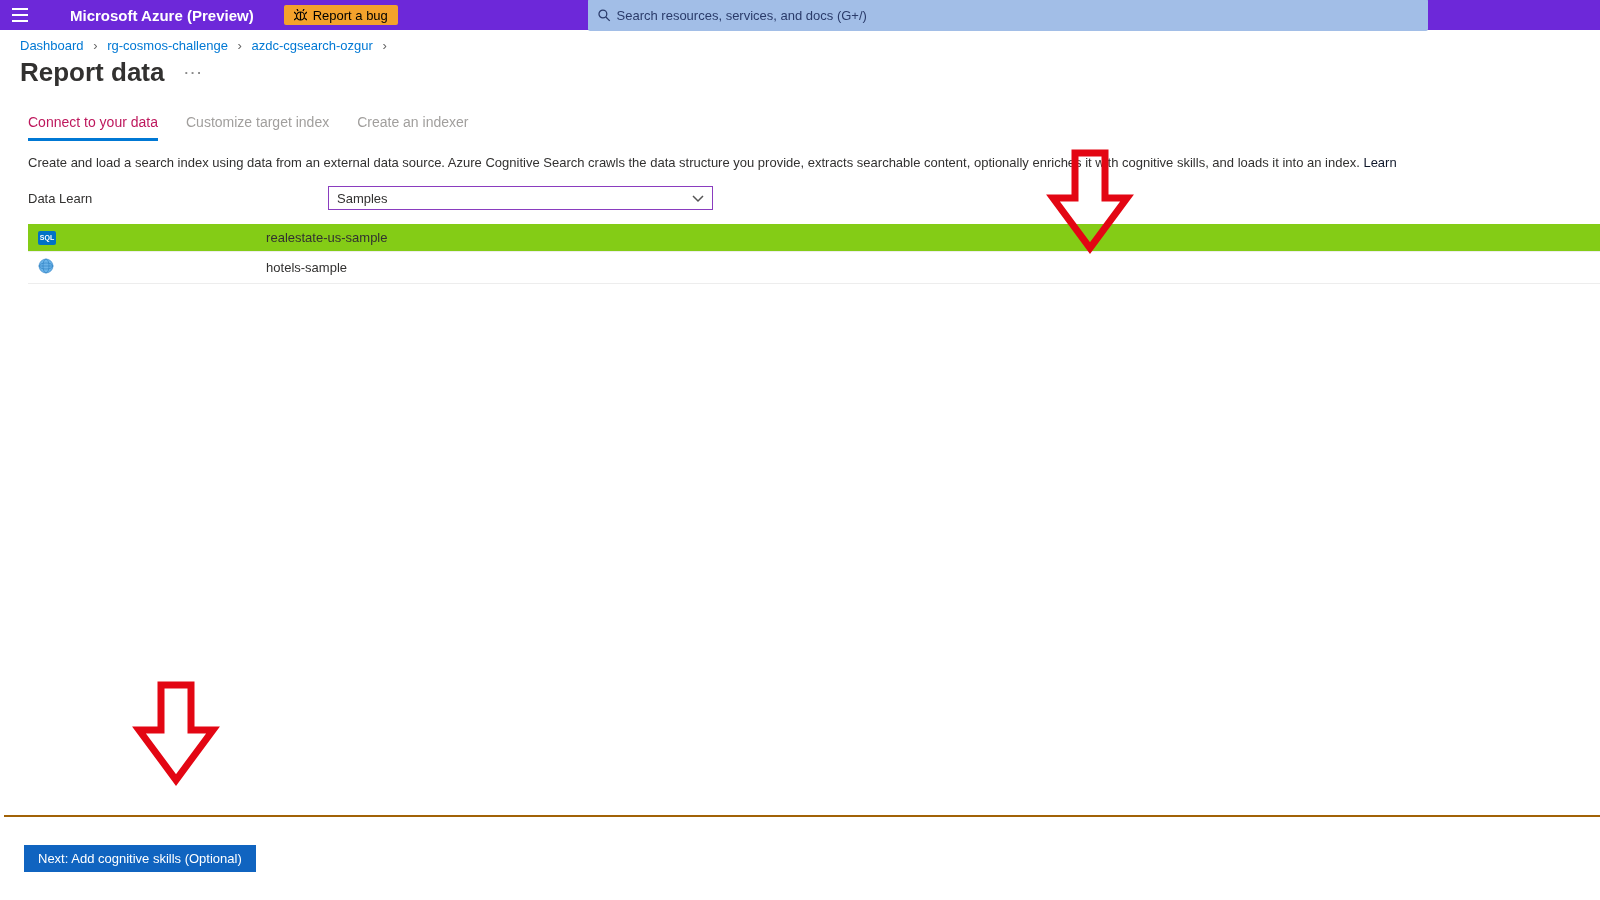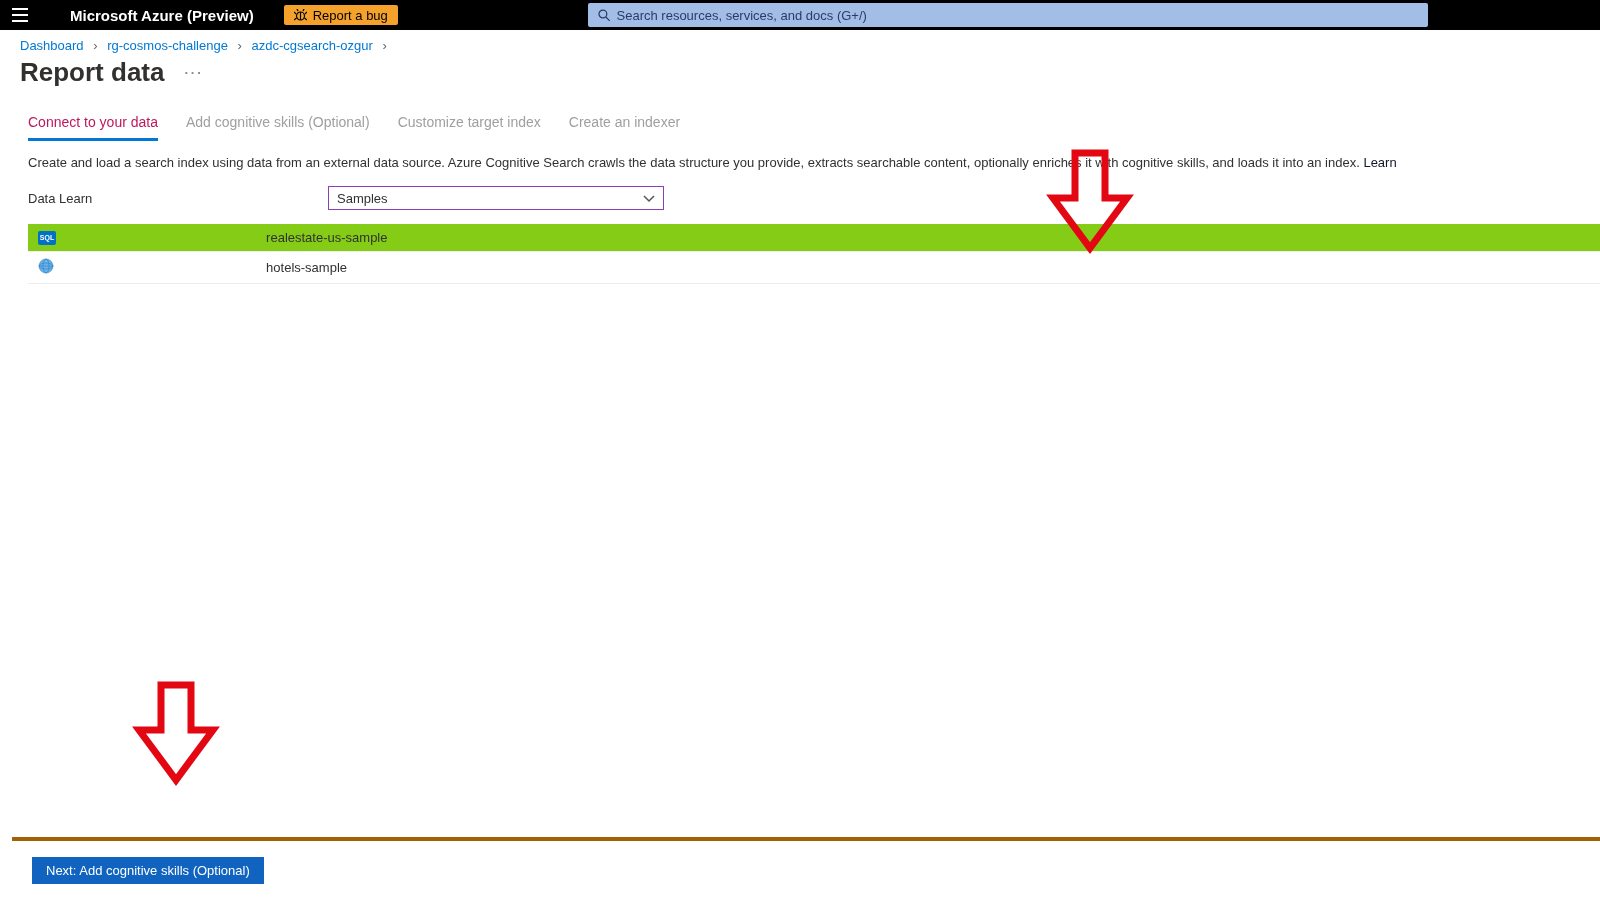--- a/index.html
+++ b/index.html
@@ -1,57 +1,57 @@
 <!DOCTYPE html>
 <html><head>
   <meta charset="utf-8">
   <style>
     * { box-sizing: border-box; margin: 0; padding: 0; }
     body { font-family: "Segoe UI", Arial, sans-serif; font-size: 13px; color: #323130; background: #fff; width: 1600px; height: 900px; overflow: hidden; position: relative; }
     
-    .topbar { height: 30px; background: #000000; display: flex; align-items: center; padding: 0; color: #fff; }
+    .topbar { height: 30px; background: #6d28d9; display: flex; align-items: center; padding: 0; color: #fff; }
     .hamburger { width: 40px; display:flex; justify-content:center; align-items:center; cursor:pointer; }
     .hamburger svg { stroke:#fff; }
     .brand { font-size: 15px; font-weight: 600; padding-left: 30px; padding-right: 30px; }
     .bugbtn { background:#f4a22c; color:#000; display:flex; align-items:center; height:20px; padding:0 10px; border-radius:2px; font-size:13px; cursor:pointer; }
     .bugbtn svg { margin-right:6px; }
     .searchwrap { margin-left: 190px; }
-    .searchbox { height:24px; width:840px; background:#a2bee7; border:none; border-radius:2px; display:flex; align-items:center; padding:8px 10px; color:#2a3b6a; }
+    .searchbox { height:24px; width:840px; background:#a2bee7; border:none; border-radius:2px; display:flex; align-items:center; padding:16px 10px; color:#2a3b6a; }
     .searchbox input { background:transparent; border:none; outline:none; font-size:13px; color:#2a3b6a; width:100%; margin-left:6px; }
     .searchbox input::placeholder { color:#2a3b6a; }
     
     .crumbs { padding: 8px 20px 4px 20px; font-size:13px; }
     .crumbs a { color:#0078d4; text-decoration:none; cursor:pointer; }
     .crumbs .sep { color:#666; padding:0 6px; }
     
     .titlerow { display:flex; align-items:center; padding: 0 20px 18px 20px; }
     .pagetitle { font-size: 26px; font-weight:600; }
     .more { margin-left:20px; color:#888; font-weight:bold; letter-spacing:2px; cursor:pointer; }
     
     .tabs { display:flex; padding: 0 0 0 28px; border-bottom: 0; }
     .tab { padding: 8px 0; margin-right: 28px; font-size:14px; color:#a19f9d; cursor:pointer; }
     .tab.active { color:#be185d; border-bottom: 3px solid #0078d4; font-weight:400; }
     
     .desc { padding: 14px 0 16px 28px; font-size:13px; color:#323130; white-space:nowrap; }
     .desc a { color:#0f172a; text-decoration:none; }
     
     .formrow { display:flex; align-items:center; padding: 0 28px 14px 28px; }
     .formlabel { width: 300px; font-size:13px; }
-    .select { width:336px; height:24px; border:1px solid #8a3dbf; display:flex; align-items:center; justify-content:space-between; padding:0 8px; font-size:13px; cursor:pointer; }
+    .select { width:385px; height:24px; border:1px solid #8a3dbf; display:flex; align-items:center; justify-content:space-between; padding:0 8px; font-size:13px; cursor:pointer; }
     .select .chev { color:#555; }
     
     .tbl { width: calc(100% - 28px); margin-left:28px; border-collapse:collapse; font-size:13px; }
     .tbl .hdr td { padding:6px 10px; color:#323130; font-weight:400; }
     .tbl .row td { padding:6px 10px; border-bottom:1px solid #ededed; }
     .tbl .row.sel { background:#84cc16; }
     .iconcell { width:24px; }
     .sqlicon { width:18px; height:14px; background:#0072c6; border-radius:2px; color:#fff; font-size:7px; font-weight:bold; display:flex; align-items:center; justify-content:center; }
     .globeicon { width:16px; height:16px; display:inline-block; }
     
-    .footer { position:absolute; left:12px; right:0; bottom:0; border-top:4px solid #a16207; padding: 16px 20px; }
+    .footer { position:absolute; left:4px; right:0; bottom:0; border-top:2px solid #a16207; padding: 28px 20px; }
     .nextbtn { background:#1064c0; color:#fff; border:none; padding:6px 14px; font-size:13px; cursor:pointer; }
     
     .arrow { position:absolute; pointer-events:none; }
   </style>
 </head>
 <body>
 
 <div class="topbar">
   <div class="hamburger">
     <svg width="16" height="14" viewBox="0 0 16 14">
@@ -94,21 +94,20 @@
   <span class="sep">›</span>
 </div>
 
 <div class="titlerow">
   <div class="pagetitle">Report data</div>
   <div class="more">···</div>
 </div>
 
 <div class="tabs">
   <div class="tab active">Connect to your data</div>
-  <div class="tab">Add cognitive skills (Optional)</div>
   <div class="tab">Customize target index</div>
   <div class="tab">Create an indexer</div>
 </div>
 
 <div class="desc">
   <span>Create and load a search index using data from an external data source. Azure Cognitive Search crawls the data structure you provide, extracts searchable content, optionally enriches it with cognitive skills, and loads it into an index. </span><a>Learn</a>
 </div>
 
 <div class="formrow">
   <div class="formlabel">Data Learn</div>

